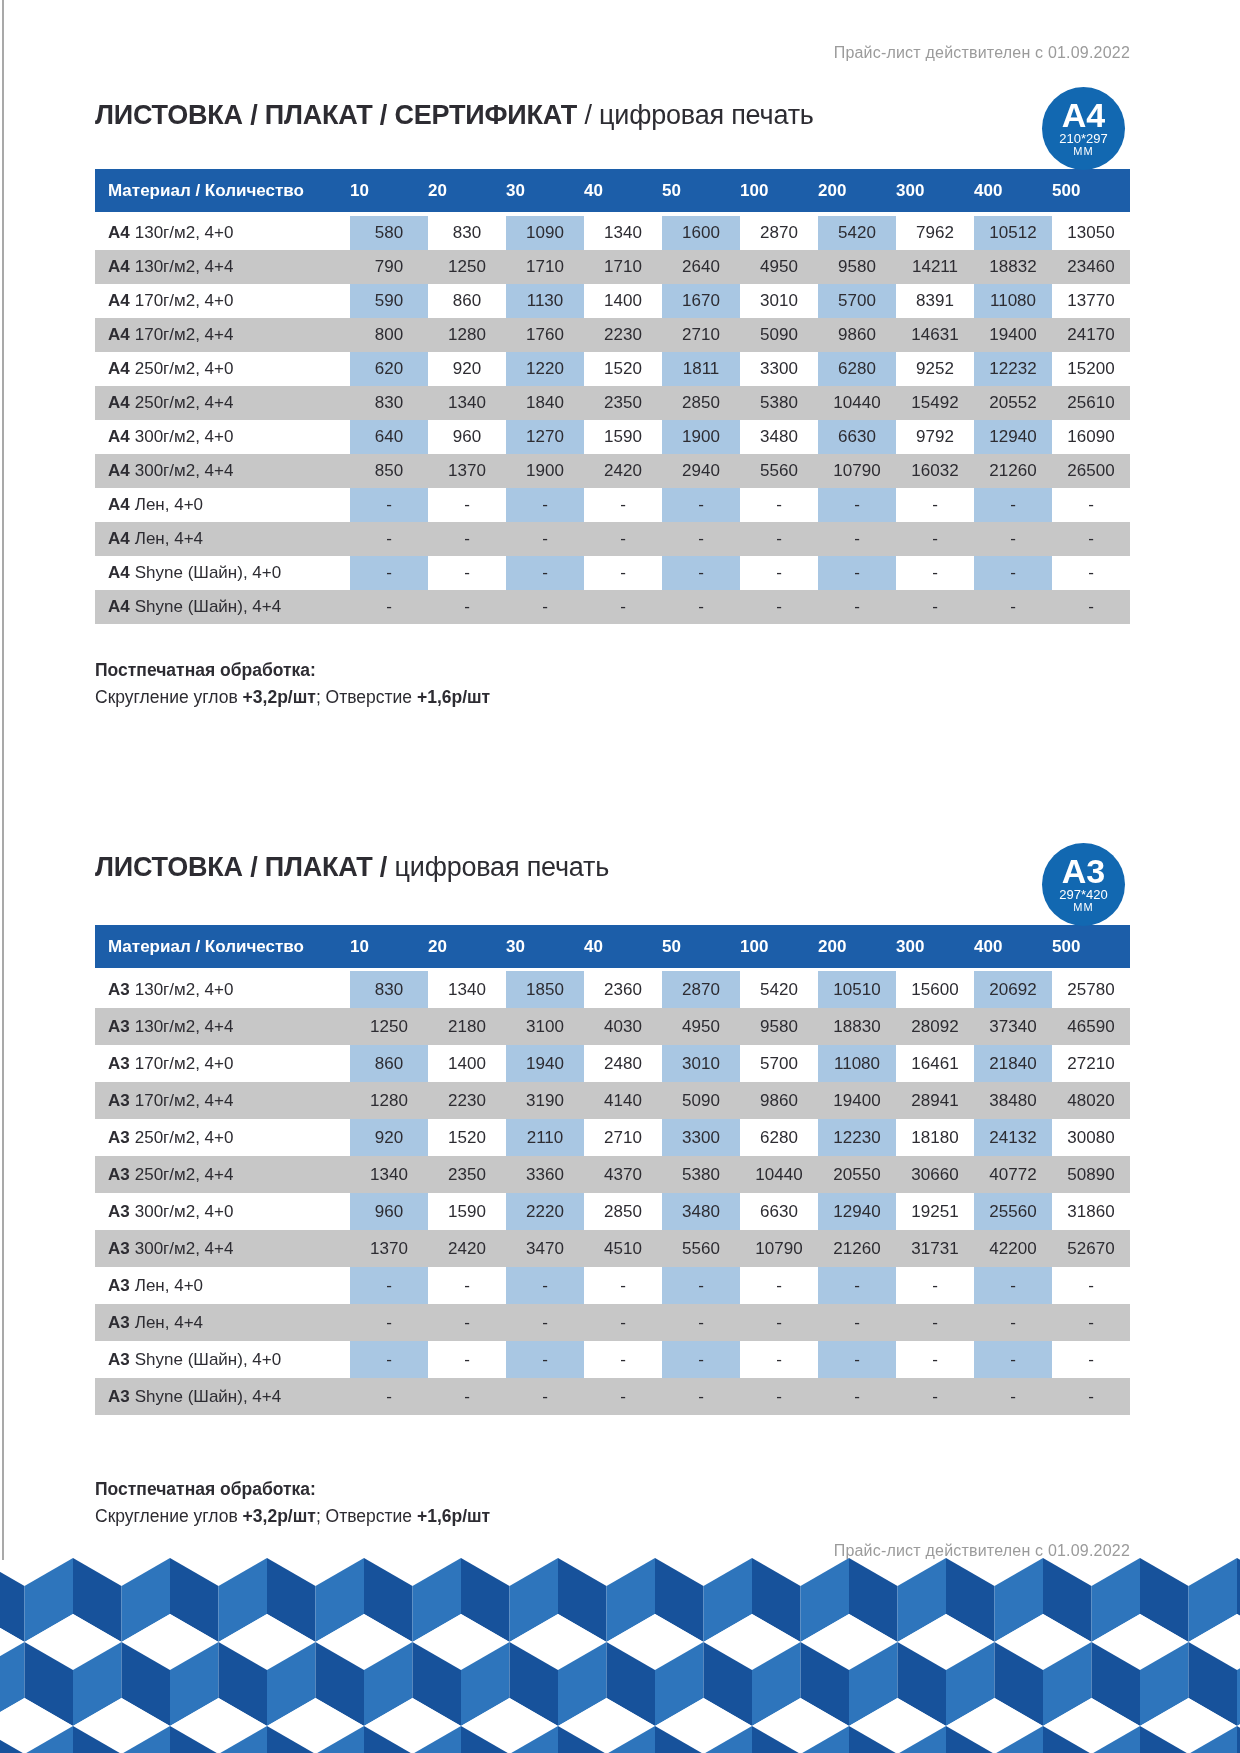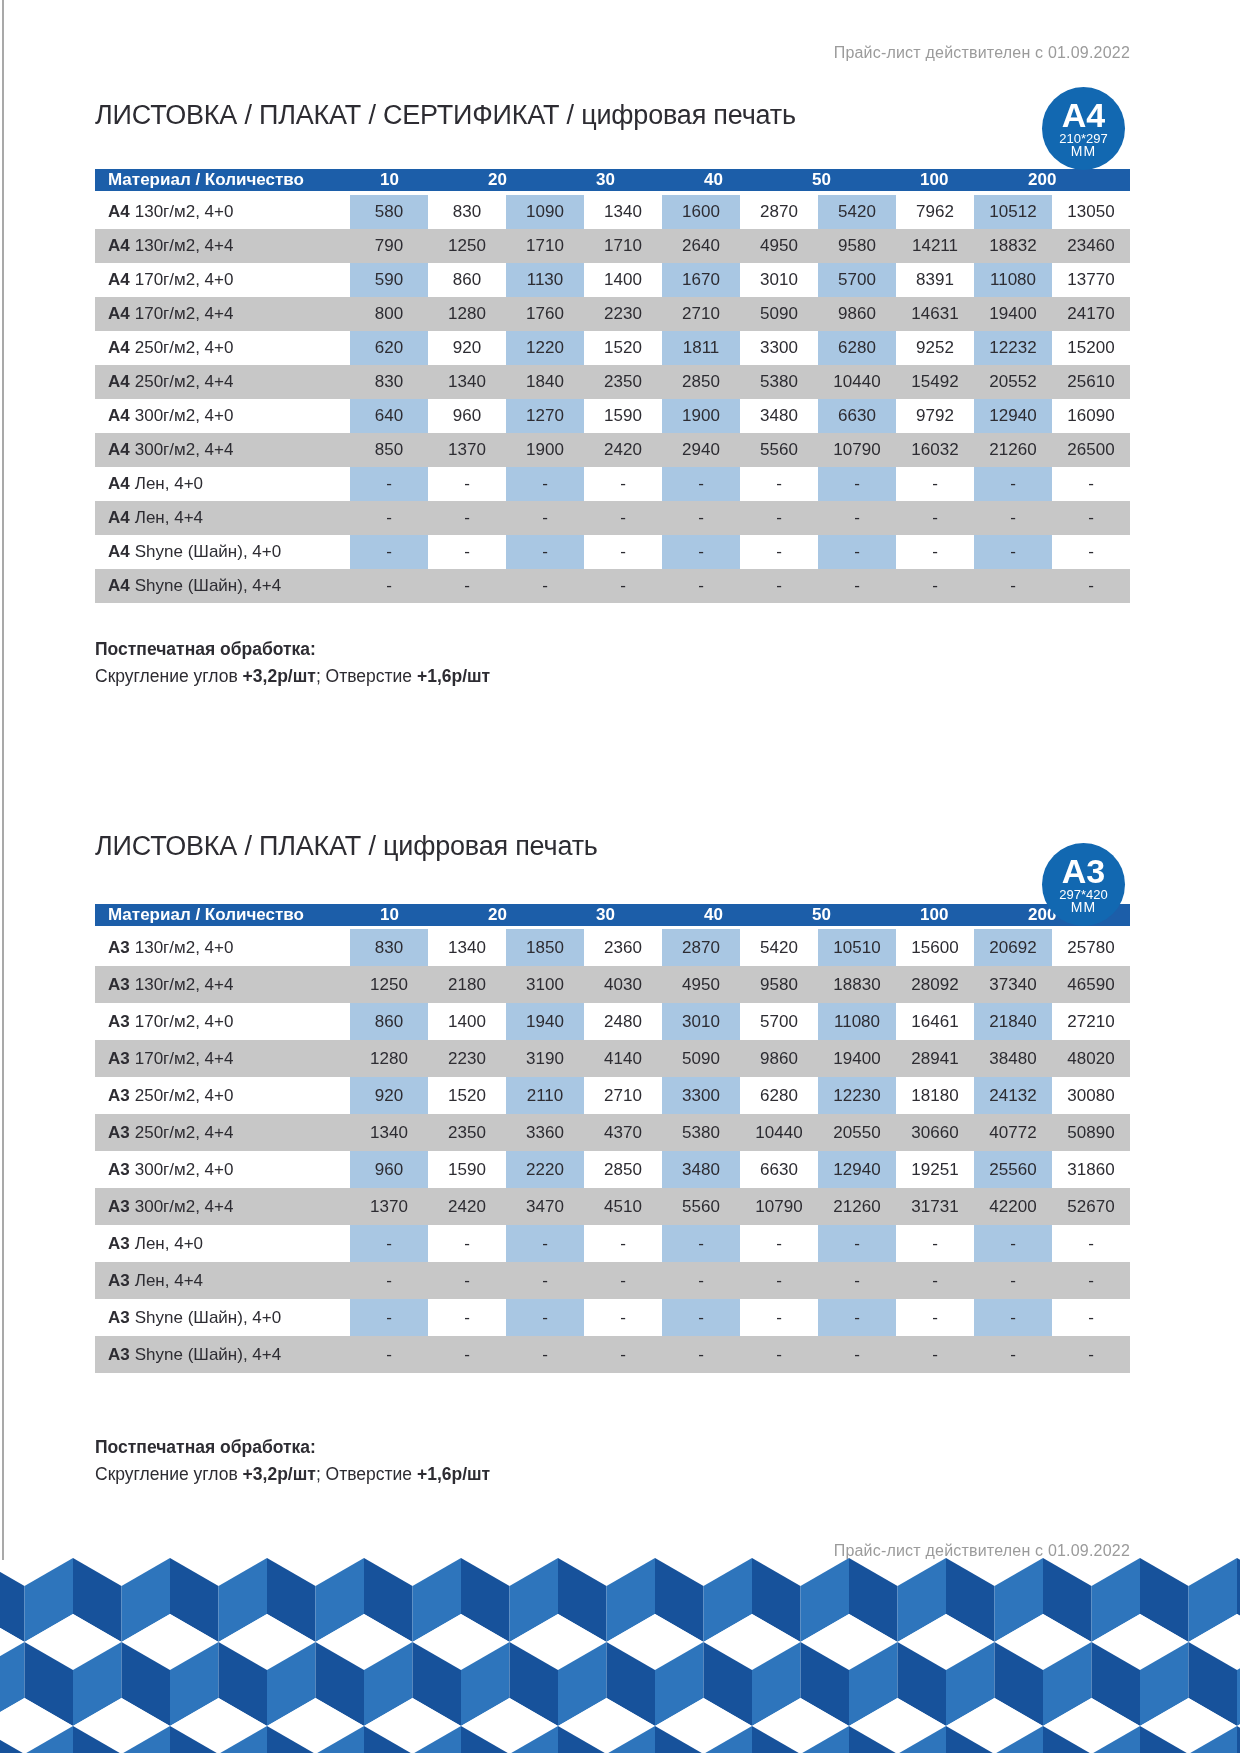--- a/index.html
+++ b/index.html
@@ -11,42 +11,42 @@
   html,body{background:#ffffff;}
   body{
     width:1240px;height:1753px;position:relative;overflow:hidden;
     font-family:"Liberation Sans","DejaVu Sans",sans-serif;
     color:var(--text-dark);
   }
   .edge-line{position:absolute;left:2px;top:0;width:2px;height:1560px;background:#a9a9a9;z-index:2;}
   .content{position:relative;z-index:1;padding:0 110px 0 95px;}
   .top-note{margin-top:44px;text-align:right;font-size:16px;color:var(--muted-gray);letter-spacing:.2px;}
   .title-row{margin-top:36px;font-size:27px;line-height:34px;letter-spacing:-.2px;white-space:nowrap;}
-  .title-row .tb{font-weight:400;}
+  .title-row .tb{font-weight:700;}
   .title-row .tl{font-weight:400;}
   .title-row.second{margin-top:139px;}
 
   .badge{
     position:absolute;right:115px;width:83px;height:83px;border-radius:50%;
     background:var(--badge-blue);color:#fff;display:flex;flex-direction:column;
     align-items:center;justify-content:center;text-align:center;z-index:2;
   }
   .badge.b1{top:87px;}
   .badge.b2{top:843px;}
   .badge .fmt{font-size:34px;font-weight:800;line-height:30px;}
   .badge .dims{font-size:13px;line-height:14px;margin-top:2px;}
-  .badge .unit{font-size:14px;line-height:11px;letter-spacing:1px;}
+  .badge .unit{font-size:11px;line-height:11px;letter-spacing:1px;}
 
   .ptable{width:1035px;}
   .ptable.t1{margin-top:37px;--row-h:34px;--head-gap:4px;}
   .ptable.t2{margin-top:41px;--row-h:37px;--head-gap:3px;}
   .thead,.trow{display:grid;grid-template-columns:255px repeat(10,78px);}
   .thead{
-    height:22px;background:var(--header-blue);color:#fff;font-weight:700;
-    align-items:center;margin-bottom:var(--head-gap);gap:30px;
+    height:43px;background:var(--header-blue);color:#fff;font-weight:700;
+    align-items:center;margin-bottom:var(--head-gap);
   }
   .hcell{font-size:17px;}
   .hcell.first{text-align:left;padding-left:13px;}
   .trow{height:var(--row-h);}
   .trow.gray{background:var(--row-gray);}
   .cell{height:100%;display:flex;align-items:center;justify-content:center;font-size:17px;}
   .cell.label{justify-content:flex-start;padding-left:13px;white-space:nowrap;}
   .cell.label .lb{font-weight:700;margin-right:5px;}
   .trow.striped .cell.hl{background:var(--cell-blue);}
 

